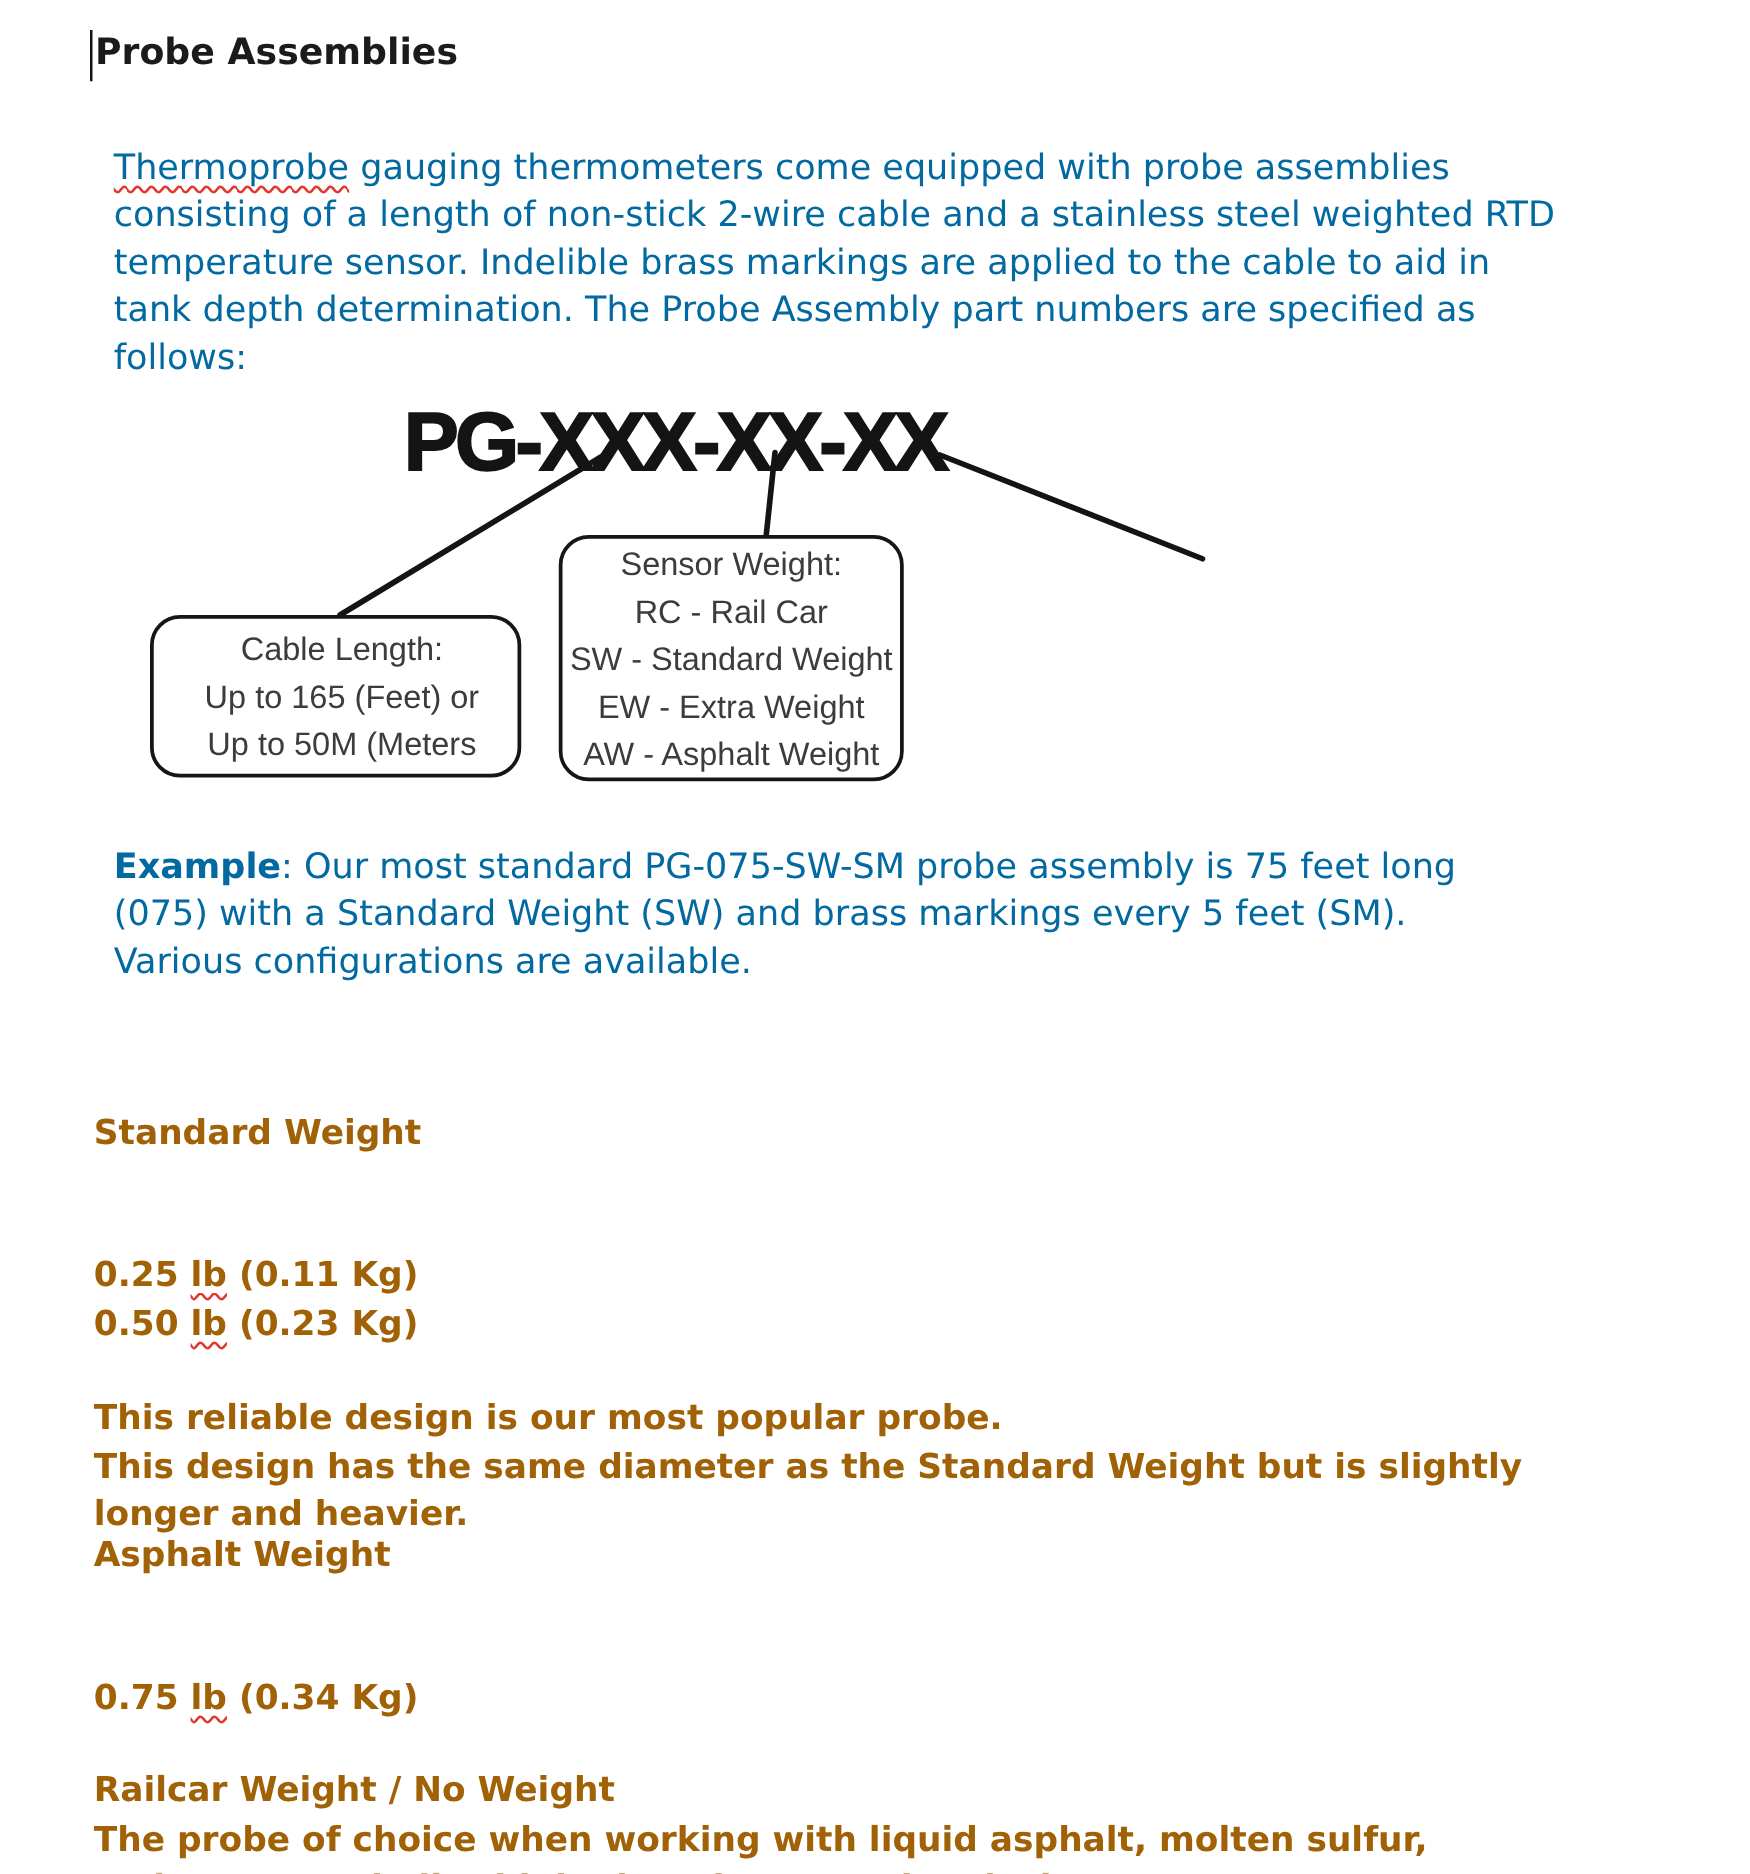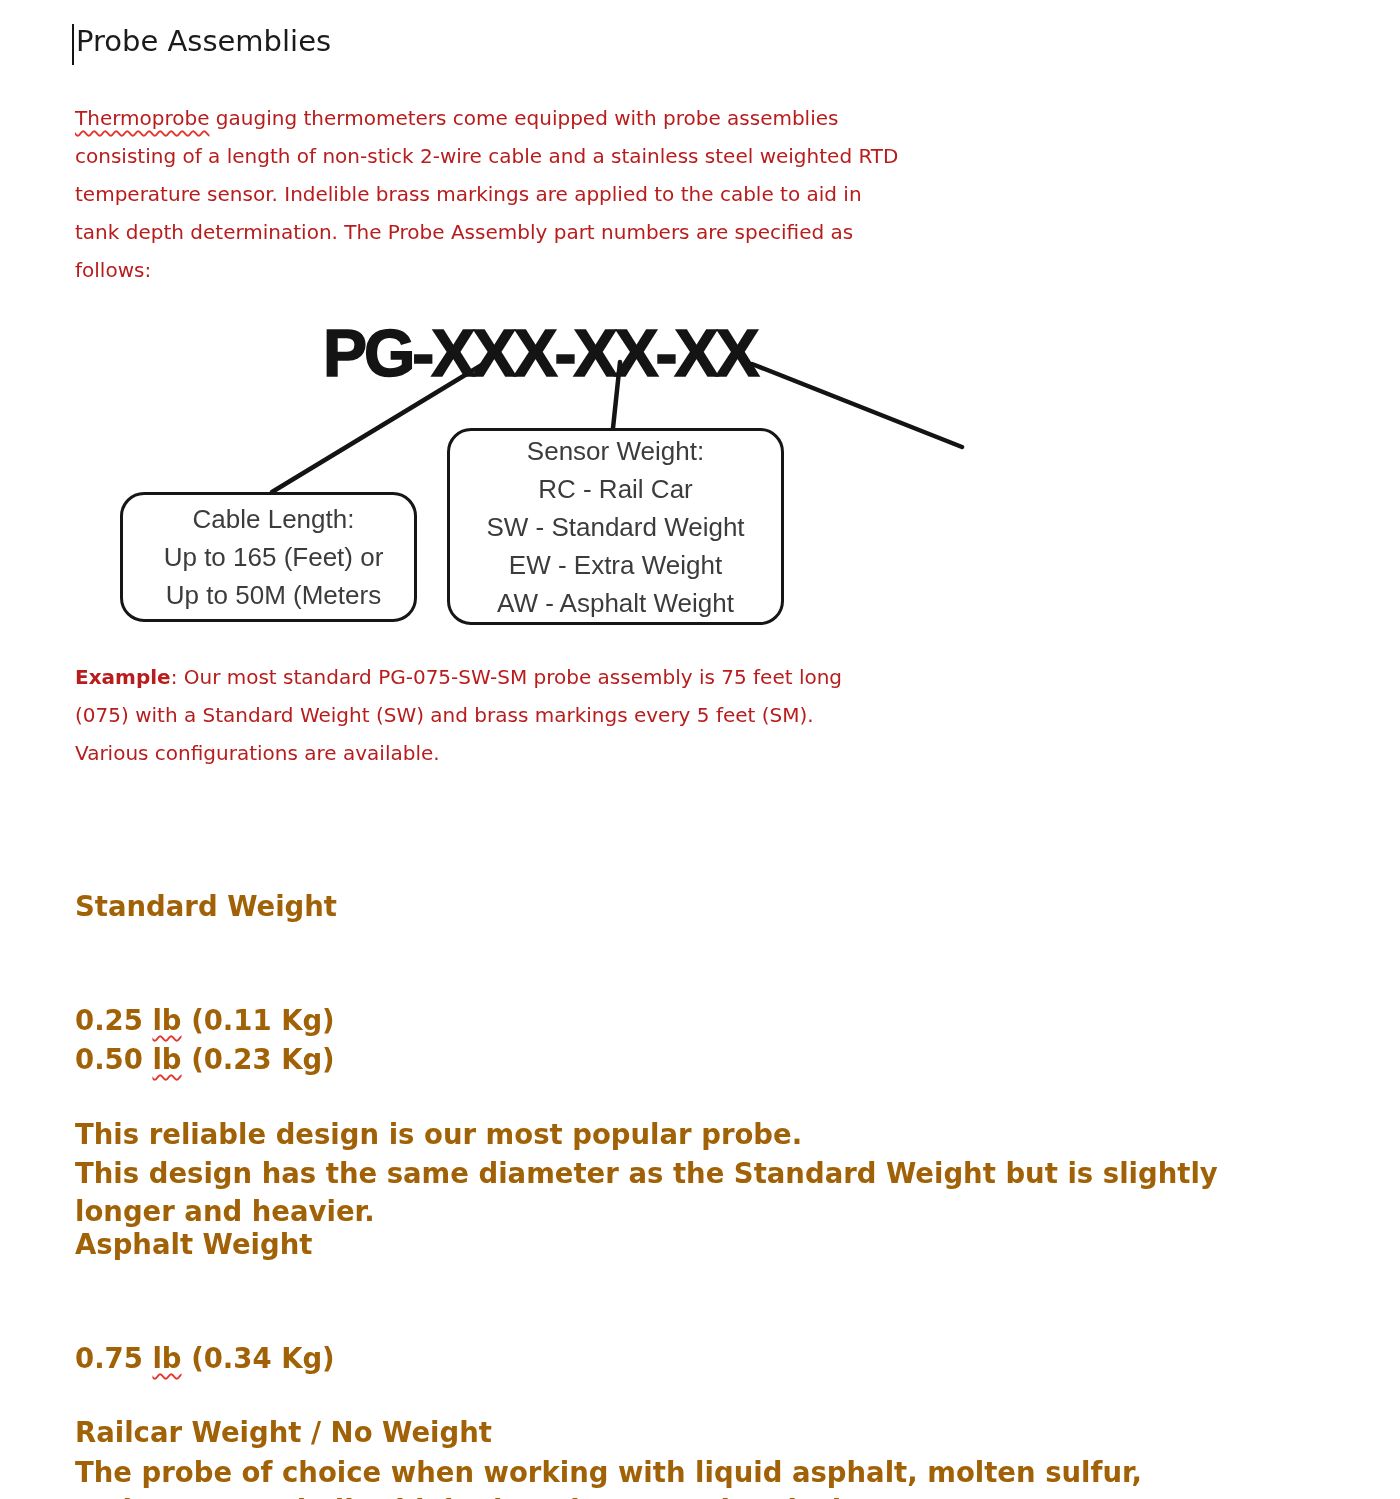--- a/index.html
+++ b/index.html
@@ -3,26 +3,26 @@
 <meta charset="utf-8">
 <style>
   html,body { margin:0; padding:0; background:#fff; }
   .page {
     position:relative; width:1400px; height:1499px; background:#ffffff;
     font-family:"DejaVu Sans", sans-serif; color:#262626; overflow:hidden;
   }
   .caret { position:absolute; left:72px; top:24px; width:2px; height:41px; background:#141414; }
   .doc-title {
     position:absolute; left:76px; top:22px; margin:0;
-    font-size:29px; line-height:38px; font-weight:normal; color:#1b1b1b;
+    font-size:29px; line-height:38px; font-weight:bold; color:#1b1b1b;
     white-space:pre;
   }
   .body-par {
-    position:absolute; left:75px; margin:0;
-    font-size:20px; line-height:38px; white-space:pre; color:#b91c1c;
+    position:absolute; left:75px; margin:16px;
+    font-size:28px; line-height:38px; white-space:pre; color:#0369a1;
   }
   .intro   { top:99px; }
   .example { top:658px; }
   .sq {
     text-decoration-line:underline; text-decoration-style:wavy;
     text-decoration-color:#e3362c; text-decoration-thickness:2px;
     text-underline-offset:5px; text-decoration-skip-ink:none;
   }
   .section {
     position:absolute; left:75px; font-weight:bold; color:#a16207;
@@ -42,21 +42,21 @@
     -webkit-text-stroke:1.6px #141414; white-space:pre;
   }
   .dbox {
     position:absolute; box-sizing:border-box; background:#fff;
     border:3.5px solid #161616; border-radius:24px;
     display:flex; align-items:center; justify-content:center; text-align:center;
     font-family:"Liberation Sans", sans-serif; color:#3c3c3c;
     font-size:26px; line-height:38px; white-space:pre;
   }
   .box-cable  { left:120px; top:192px; width:297px; height:130px;padding-left:10px; }
-  .box-sensor { left:447px; top:128px; width:337px; height:197px; }
+  .box-sensor { left:447px; top:128px; width:276px; height:197px; }
   .box-brass  { left:808px; top:146px; width:308px; height:166px; }
 </style>
 </head>
 <body>
 
 <div class="page">
 
   <span class="caret"></span>
 
   <h1 class="doc-title">Probe Assemblies</h1>

